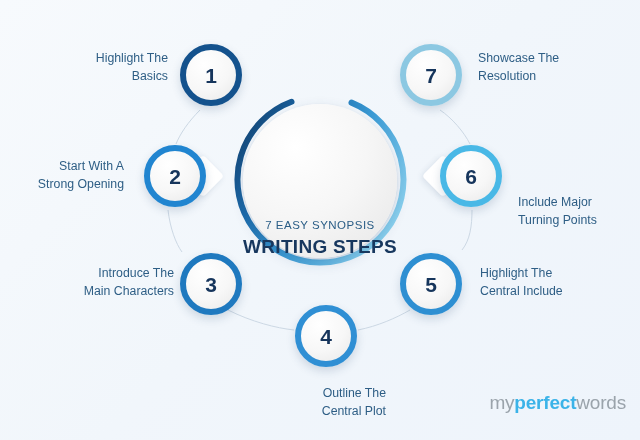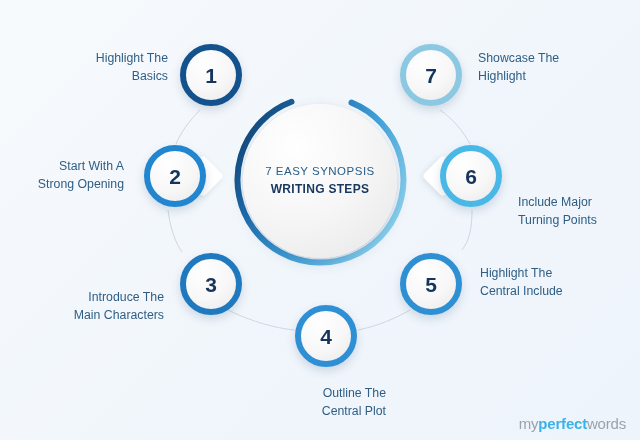--- a/index.html
+++ b/index.html
@@ -53,33 +53,33 @@
     box-shadow: 0 5px 14px rgba(40,70,110,0.16), 0 1px 3px rgba(40,70,110,0.10);
   }
   .hub-text {
     position: absolute;
     left: 0; top: 0;
     width: 154px;
     height: 154px;
     display: flex;
     flex-direction: column;
     align-items: center;
-    justify-content: center;
+    justify-content: flex-end;
     text-align: center;
     line-height: 1.15;
   }
   .hub-line1 {
     font-size: 11.5px;
     letter-spacing: 0.5px;
     color: #2a5d86;
     margin-bottom: 4px;
     white-space: nowrap;
   }
   .hub-line2 {
-    font-size: 12px;
+    font-size: 19px;
     font-weight: bold;
     letter-spacing: 0.3px;
     color: #17375e;
     white-space: nowrap;
   }
 
   
   .node {
     position: absolute;
     width: 62px;
@@ -128,22 +128,22 @@
     white-space: pre-line;
   }
   .label.right-align { text-align: right; }
   .label.left-align  { text-align: left; }
   .label.center-align{ text-align: right; }
 
   
   .logo {
     position: absolute;
     right: 14px;
-    bottom: 8px;
-    font-size: 15px;
+    bottom: 26px;
+    font-size: 19px;
     letter-spacing: -0.2px;
     white-space: nowrap;
   }
   .logo .lw-my, .logo .lw-words { color: #9aa3ab; }
   .logo .lw-perfect {
     color: #3bb3e8;
     font-weight: bold;
   }
 </style>
 </head>
@@ -195,21 +195,21 @@
           <div class="node-num">2</div>
         </div>
       </div>
       <div class="label right-align" style="left: 2px; top: 158px; width: 122px;">Start With A
 Strong Opening</div>
       <div class="node" style="left: 180px; top: 253px;">
         <div class="node-ring" style="border-color: rgb(31, 121, 191);">
           <div class="node-num">3</div>
         </div>
       </div>
-      <div class="label right-align" style="left: 30px; top: 265px; width: 134px; margin-top: 24px;">Introduce The
+      <div class="label right-align" style="left: 40px; top: 265px; width: 134px;">Introduce The
 Main Characters</div>
       <div class="node" style="left: 295px; top: 305px;">
         <div class="node-ring" style="border-color: rgb(47, 143, 212);">
           <div class="node-num">4</div>
         </div>
       </div>
       <div class="label center-align" style="left: 266px; top: 385px; width: 120px;">Outline The
 Central Plot</div>
       <div class="node" style="left: 400px; top: 253px;">
         <div class="node-ring" style="border-color: rgb(46, 143, 210);">
@@ -225,20 +225,20 @@
         </div>
       </div>
       <div class="label left-align" style="left: 518px; top: 158px; width: 120px; margin-top: 36px;">Include Major
 Turning Points</div>
       <div class="node" style="left: 400px; top: 44px;">
         <div class="node-ring" style="border-color: rgb(140, 200, 226);">
           <div class="node-num">7</div>
         </div>
       </div>
       <div class="label left-align" style="left: 478px; top: 50px; width: 140px;">Showcase The
-Highlight</div>
+Resolution</div>
     </div>
 
   <div class="logo">
     <span class="lw-my">my</span><span class="lw-perfect">perfect</span><span class="lw-words">words</span>
   </div>
 
 </div>
 
 </body></html>

